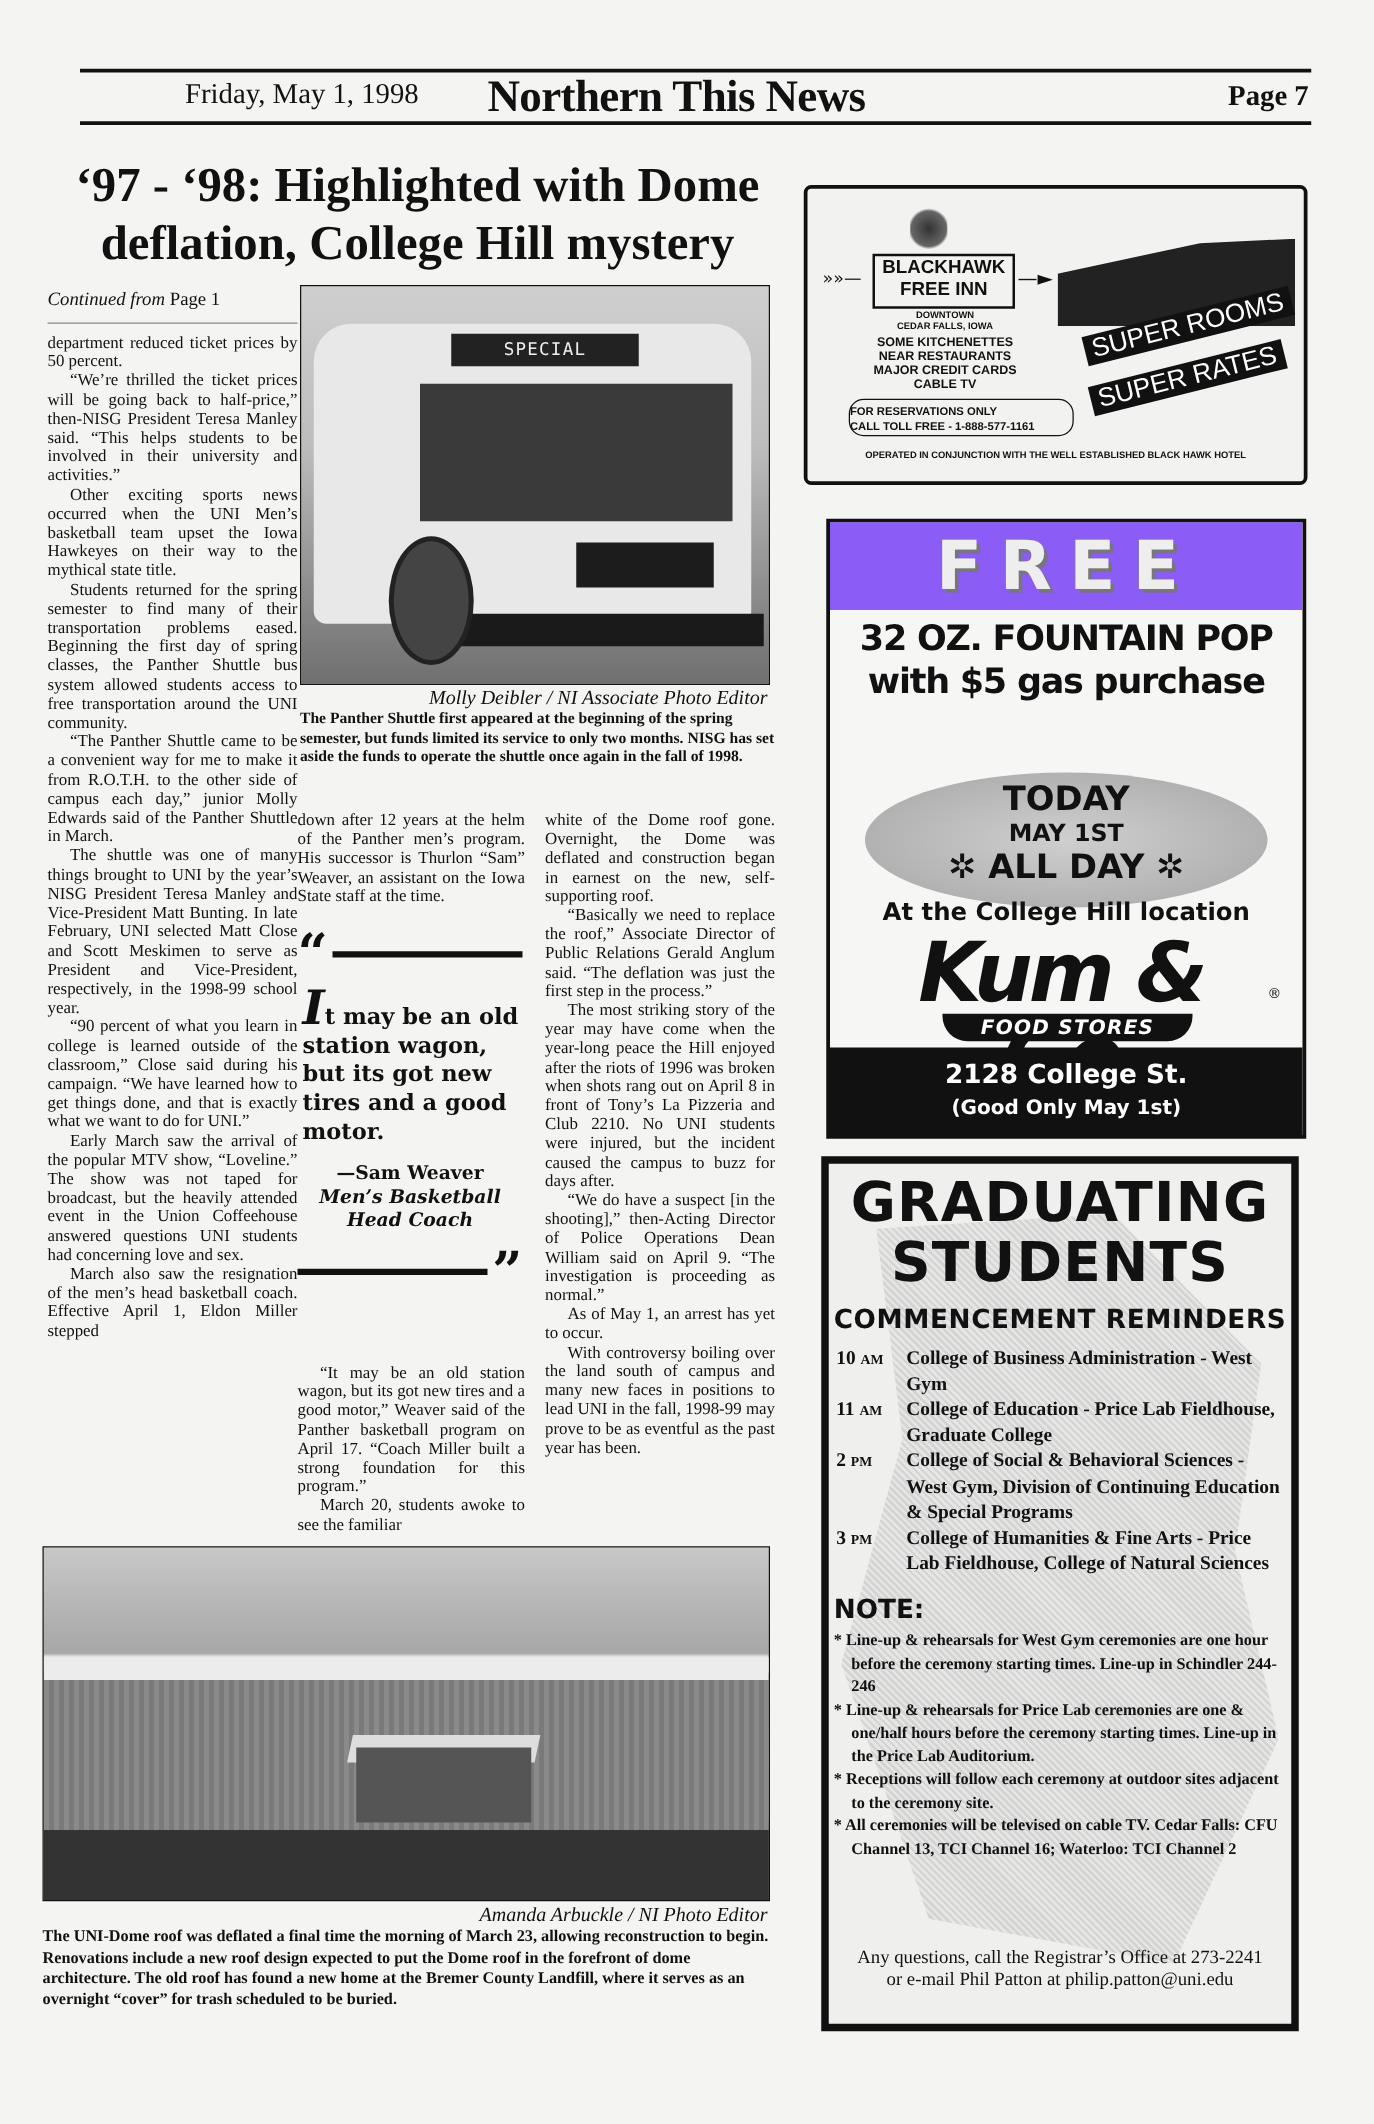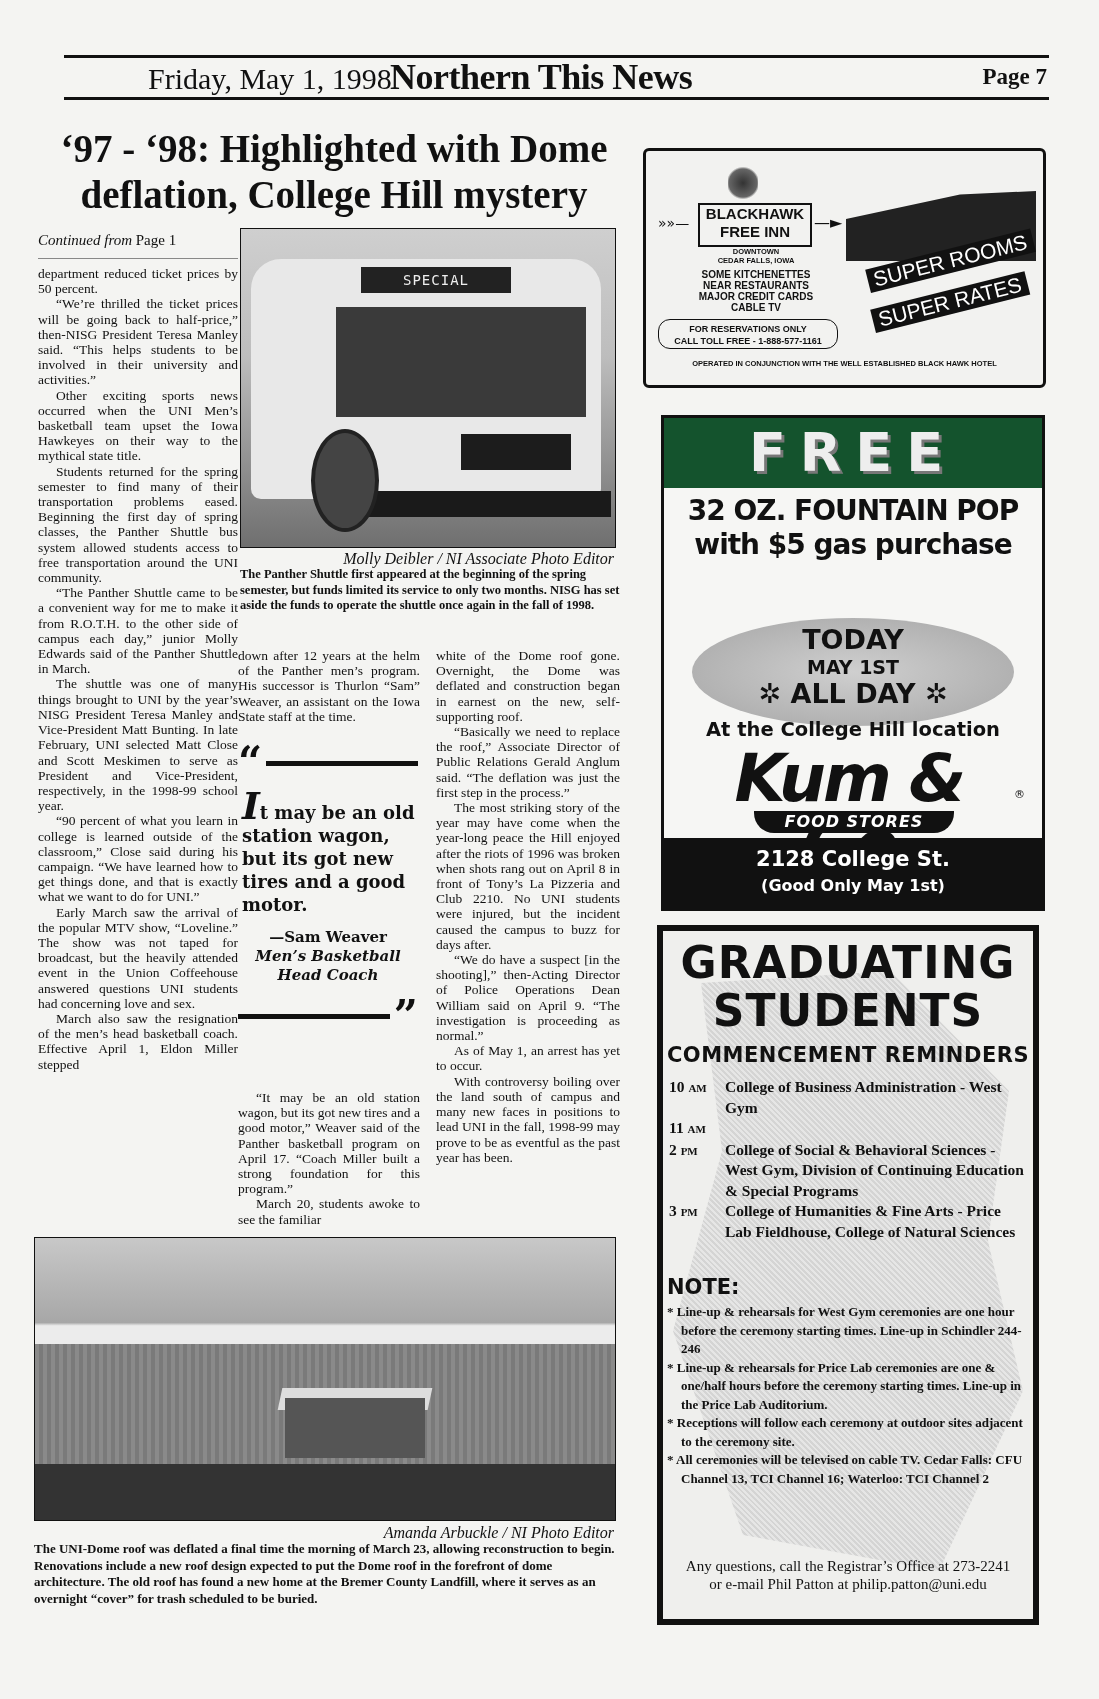--- a/index.html
+++ b/index.html
@@ -1,20 +1,20 @@
 <!DOCTYPE html>
 <html><head>
 <meta charset="utf-8">
 <style>
   html,body{margin:0;padding:0;}
   body{width:1099px;height:1699px;background:#f4f4f2;position:relative;overflow:hidden;font-family:"Liberation Serif","DejaVu Serif",serif;color:#111;}
   .abs{position:absolute;}
   .rule-top{left:64px;top:55px;width:985px;height:3px;background:#111;}
   .rule-bot{left:64px;top:97px;width:985px;height:3px;background:#111;}
-  .hdr-date{left:148px;top:62px;font-size:30px;}
+  .hdr-date{left:148px;top:62px;font-size:23px;}
   .hdr-title{left:390px;top:56px;font-size:36px;font-weight:bold;letter-spacing:-0.5px;}
   .hdr-page{right:52px;top:64px;font-size:23px;font-weight:bold;}
   .headline{left:34px;top:126px;width:600px;text-align:center;font-size:39px;font-weight:bold;line-height:46px;}
   .cont{left:38px;top:232px;font-size:15px;}
   .cont i{font-style:italic;}
   .cont-rule{left:38px;top:258px;width:200px;height:1px;background:#888;}
   .col{font-size:13.5px;line-height:15.2px;text-align:justify;}
   .col p{margin:0;text-indent:18px;}
   .col p.first{text-indent:0;}
   .col1{left:38px;top:266px;width:200px;}
@@ -49,28 +49,28 @@
   .credit2{left:34px;top:1524px;width:580px;}
   .caption2{left:34px;top:1541px;width:590px;font-size:13px;line-height:16.5px;}
   
   .ad-hawk{left:643px;top:148px;width:397px;height:234px;border:3px solid #111;border-radius:6px;background:#f2f2f0;}
   .hawk-logo{left:52px;top:52px;width:110px;height:40px;border:2px solid #111;text-align:center;font-family:"Liberation Sans",sans-serif;font-weight:bold;font-size:15px;line-height:18px;}
   .hawk-arrow-l{left:12px;top:64px;font-size:14px;font-family:"DejaVu Sans",sans-serif;}
   .hawk-arrow-r{left:168px;top:62px;font-size:16px;font-family:"DejaVu Sans",sans-serif;}
   .hawk-head{left:82px;top:14px;width:30px;height:36px;background:radial-gradient(circle,#333 0%,#666 60%,transparent 70%);}
   .hawk-city{left:30px;top:96px;width:160px;text-align:center;font-family:"Liberation Sans",sans-serif;font-weight:bold;font-size:7.5px;line-height:9px;}
   .hawk-feat{left:20px;top:118px;width:180px;text-align:center;font-family:"Liberation Sans",sans-serif;font-weight:bold;font-size:10px;line-height:11px;}
-  .hawk-res{left:12px;top:168px;width:180px;height:30px;border:1.5px solid #111;border-radius:12px;text-align:center;font-family:"Liberation Sans",sans-serif;font-weight:bold;font-size:9px;line-height:12px;padding-top:3px;box-sizing:border-box;}
+  .hawk-res{left:33px;top:168px;width:180px;height:30px;border:1.5px solid #111;border-radius:12px;font-family:"Liberation Sans",sans-serif;font-weight:bold;font-size:9px;line-height:12px;padding-top:3px;box-sizing:border-box;}
   .hawk-bldg{left:200px;top:40px;width:190px;height:70px;background:#222;clip-path:polygon(0 40%,60% 5%,100% 0,100% 100%,0 100%);}
   .super{font-family:"Liberation Sans",sans-serif;font-size:21px;color:#fff;background:#111;padding:0 6px;transform:rotate(-14deg);transform-origin:left bottom;white-space:nowrap;}
   .super1{left:225px;top:118px;}
   .super2{left:230px;top:158px;}
   .hawk-op{left:0;top:208px;width:397px;text-align:center;font-family:"Liberation Sans",sans-serif;font-weight:bold;font-size:7.5px;}
   .ad-kum{left:661px;top:415px;width:378px;height:490px;border:3px solid #111;background:#f6f6f4;}
-  .kum-free{left:0;top:0;width:378px;height:70px;background:#14532d;color:#eee;text-align:center;font-family:"DejaVu Sans",sans-serif;font-weight:bold;font-size:54px;letter-spacing:14px;line-height:70px;text-shadow:3px 3px 0 #777;}
+  .kum-free{left:0;top:0;width:378px;height:70px;background:#8b5cf6;color:#eee;text-align:center;font-family:"DejaVu Sans",sans-serif;font-weight:bold;font-size:54px;letter-spacing:14px;line-height:70px;text-shadow:3px 3px 0 #777;}
   .kum-pop{left:0;top:76px;width:378px;text-align:center;font-family:"DejaVu Sans",sans-serif;font-weight:bold;font-size:28px;line-height:34px;letter-spacing:-1px;}
   .kum-oval{left:28px;top:188px;width:322px;height:108px;border-radius:50%;background:radial-gradient(ellipse,#cfcfcf 0%,#a5a5a5 100%);text-align:center;font-family:"DejaVu Sans",sans-serif;font-weight:bold;margin-top:12px;}
   .kum-today{font-size:27px;line-height:32px;padding-top:6px;}
   .kum-may{font-size:19px;line-height:22px;}
   .kum-allday{font-size:27px;line-height:32px;}
   .kum-loc{left:0;top:300px;width:378px;text-align:center;font-family:"DejaVu Sans",sans-serif;font-weight:bold;font-size:19.5px;}
   .kum-logo{left:20px;top:328px;width:330px;text-align:center;font-family:"DejaVu Sans",sans-serif;font-weight:bold;font-style:italic;font-size:66px;letter-spacing:-3px;line-height:66px;}
   .kum-reg{left:350px;top:370px;font-size:11px;font-family:"DejaVu Sans",sans-serif;}
   .kum-food{left:90px;top:393px;width:200px;height:22px;background:#111;color:#fff;text-align:center;font-family:"DejaVu Sans",sans-serif;font-weight:bold;font-style:italic;font-size:16px;line-height:22px;border-radius:0 0 20px 20px;letter-spacing:1px;}
   .kum-addrbox{left:0;top:420px;width:378px;height:70px;background:#111;color:#fff;text-align:center;font-family:"DejaVu Sans",sans-serif;font-weight:bold;}
@@ -236,20 +236,21 @@
     <div>GRADUATING</div>
     <div>STUDENTS</div>
   </div>
   <div class="abs sched">
     <div class="sched-row">
       <div class="sched-time"><span>10</span> <small>AM</small></div>
       <div>College of Business Administration - West Gym</div>
     </div>
     <div class="sched-row">
       <div class="sched-time"><span>11</span> <small>AM</small></div>
+      <div>College of Education - Price Lab Fieldhouse, Graduate College</div>
     </div>
     <div class="sched-row">
       <div class="sched-time"><span>2</span> <small>PM</small></div>
       <div>College of Social &amp; Behavioral Sciences - West Gym, Division of Continuing Education &amp; Special Programs</div>
     </div>
     <div class="sched-row">
       <div class="sched-time"><span>3</span> <small>PM</small></div>
       <div>College of Humanities &amp; Fine Arts - Price Lab Fieldhouse, College of Natural Sciences</div>
     </div>
   </div>

